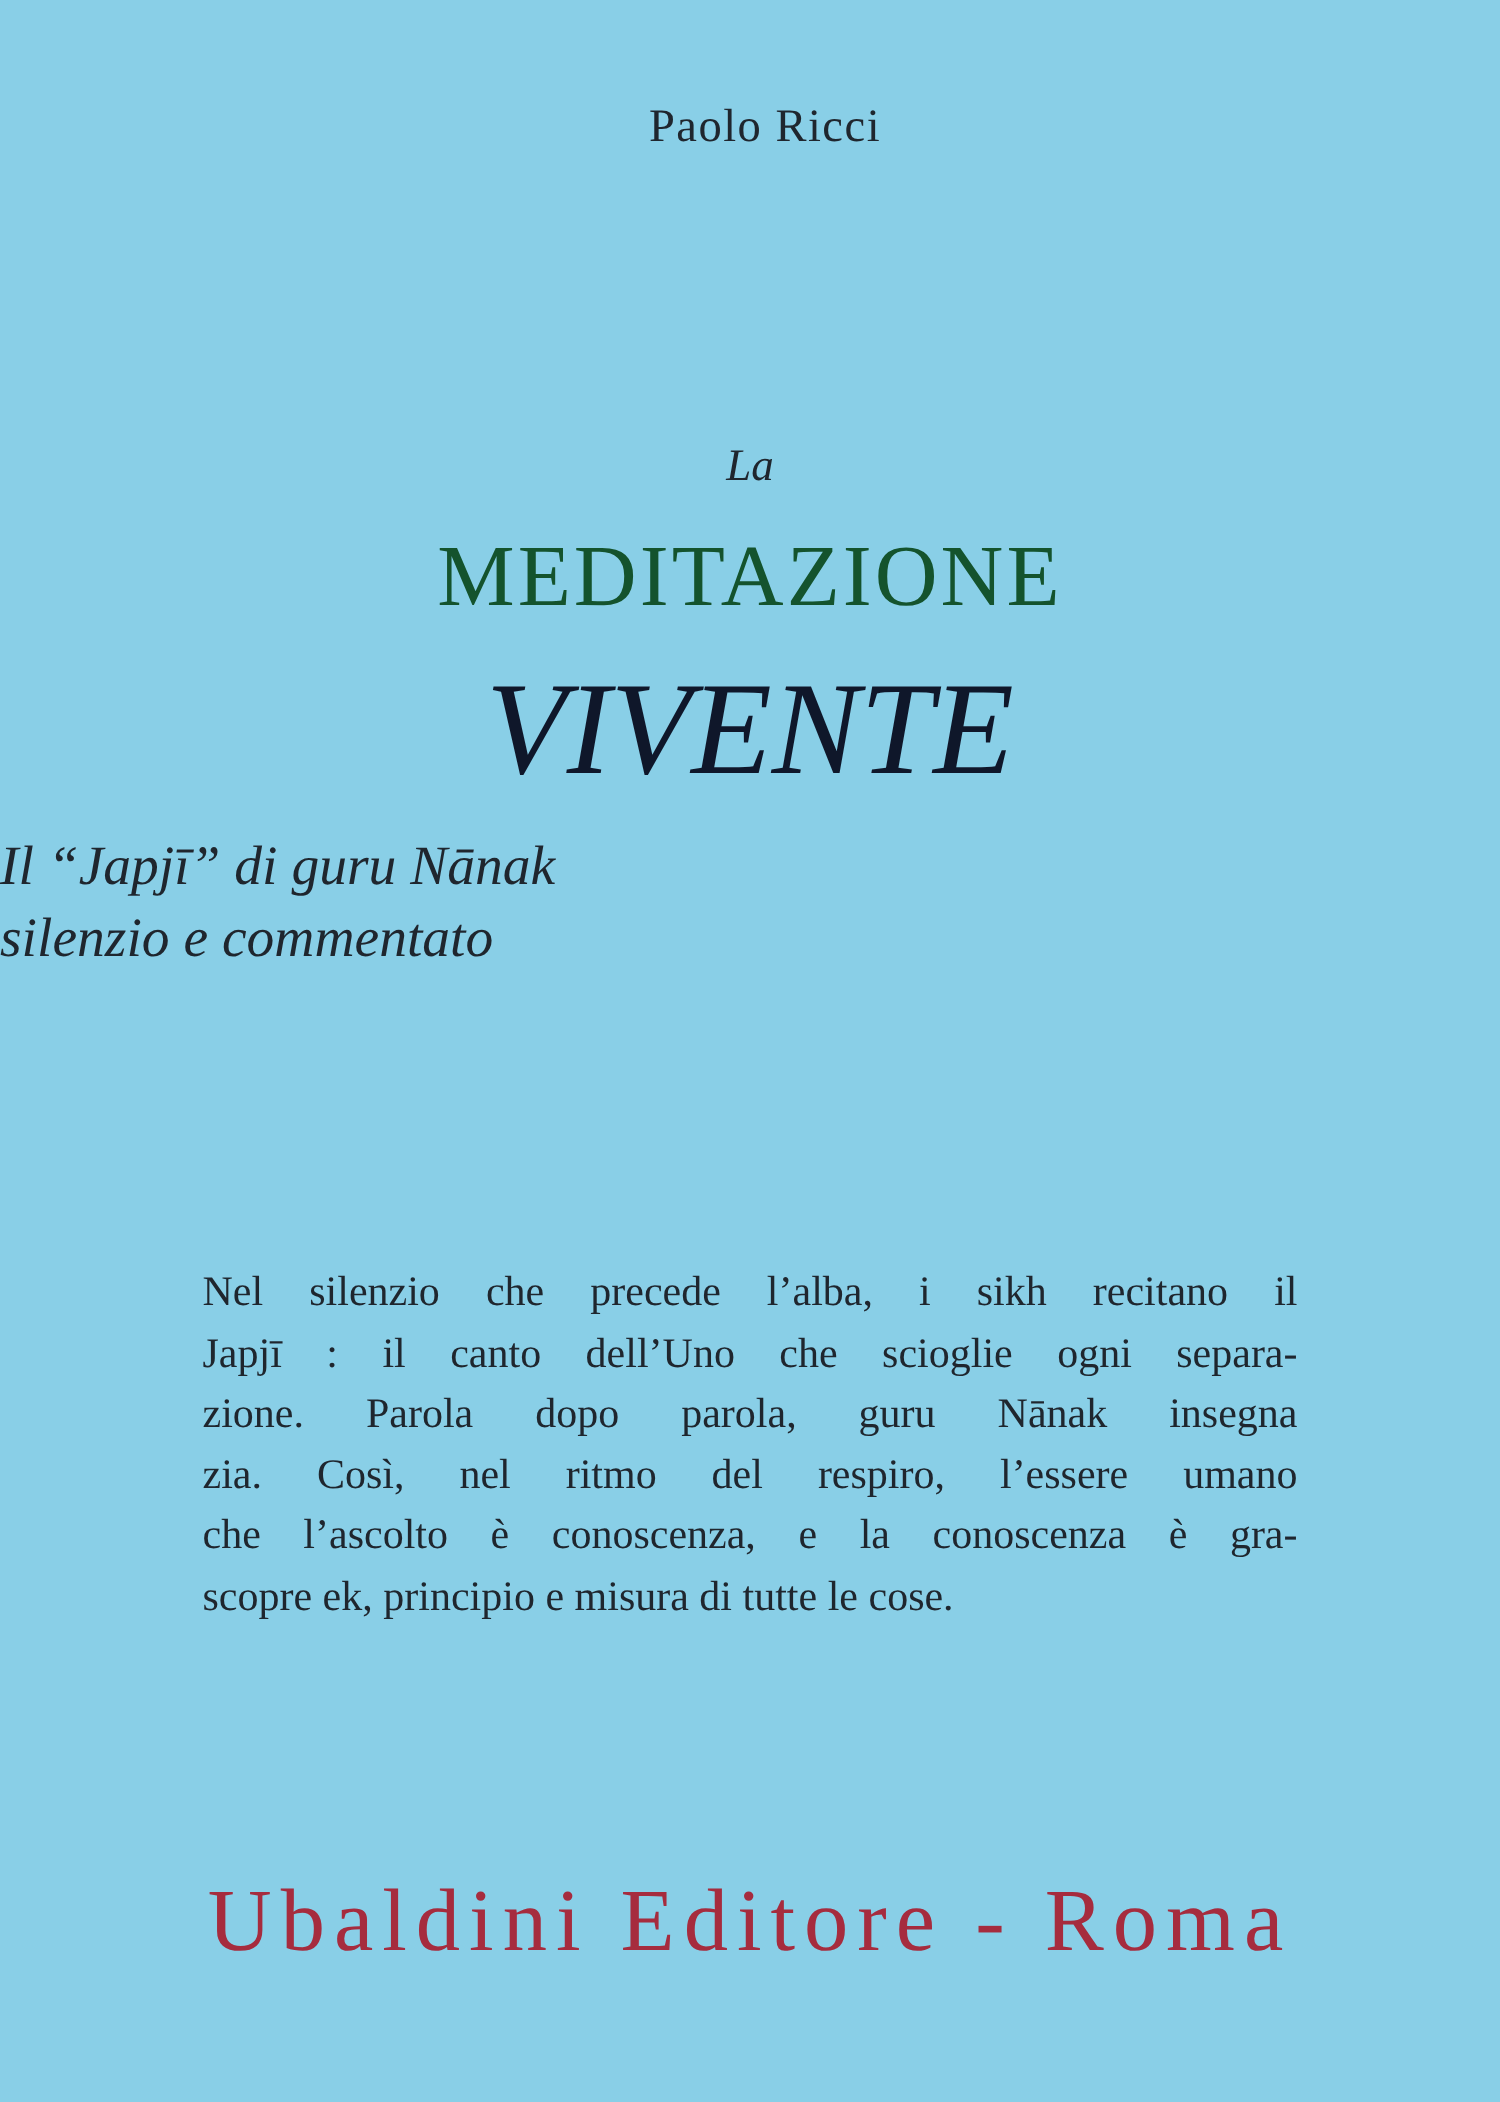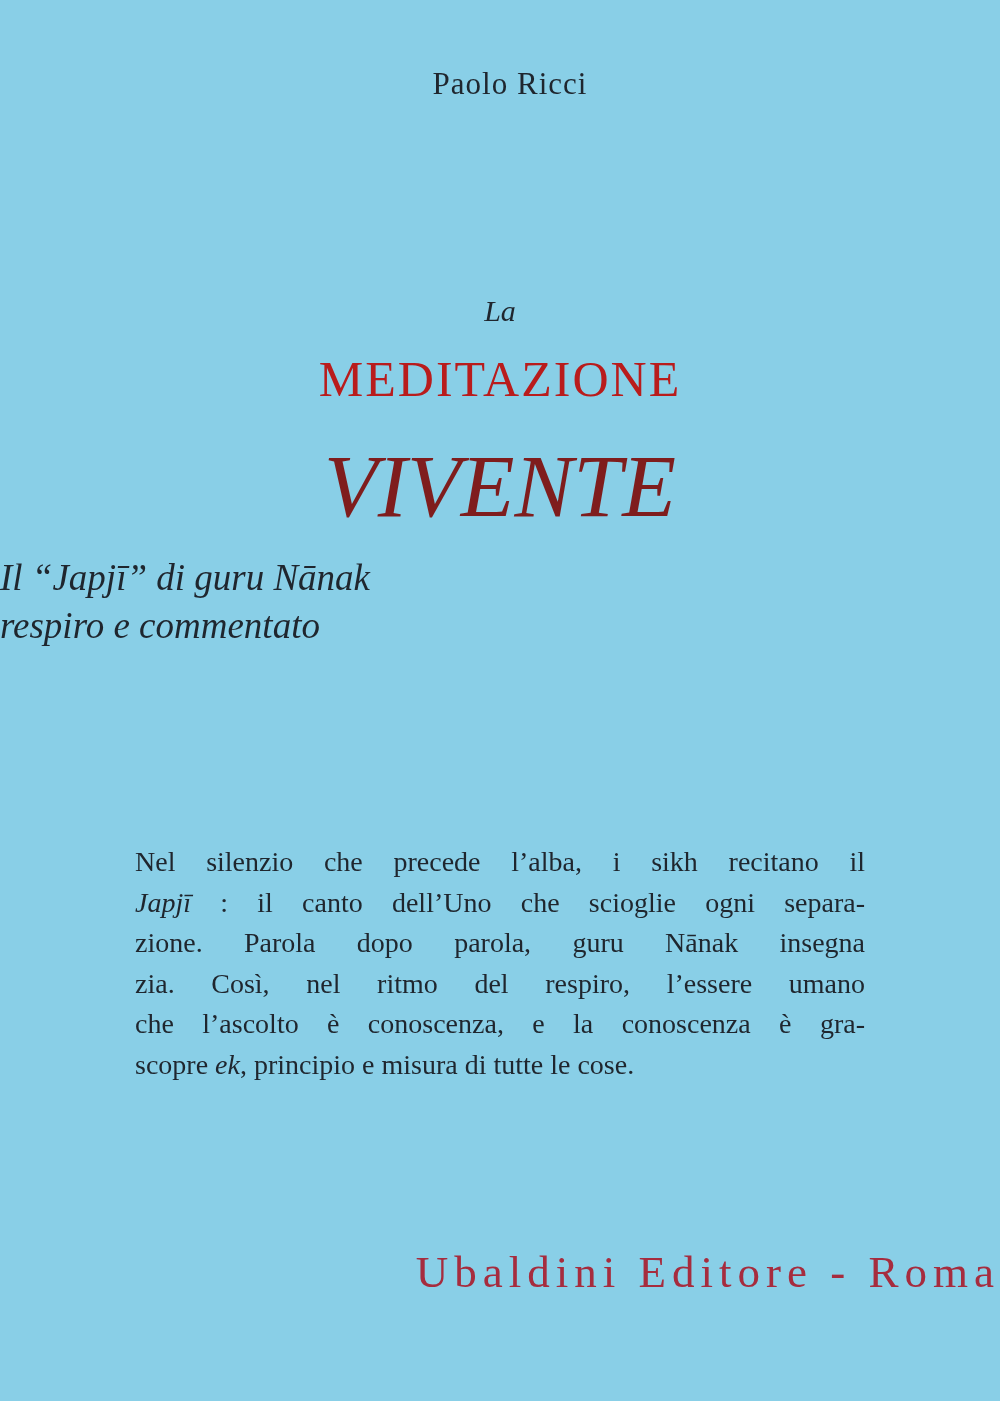--- a/index.html
+++ b/index.html
@@ -33,33 +33,33 @@
     text-align: center;
     font-style: italic;
     font-size: 30px;
   }
   .title-main {
     position: absolute;
     top: 350px;
     left: 0;
     width: 100%;
     text-align: center;
-    font-size: 50px;
+    font-size: 58px;
     letter-spacing: 2px;
-    color: #b91c1c;
+    color: #14532d;
   }
   .title-secondary {
     position: absolute;
     top: 436px;
     left: 0;
     width: 100%;
     text-align: center;
     font-style: italic;
     font-size: 88px;
-    color: #7f1d1d;
+    color: #0f172a;
   }
   .subtitle {
     position: absolute;
     top: 554px;
     left: 0;
     width: 100%;
     font-style: italic;
     font-size: 37px;
     line-height: 48px;
   }
@@ -72,50 +72,49 @@
     line-height: 40.5px;
   }
   .blurb-line.justify {
     text-align: justify;
     text-align-last: justify;
   }
   .blurb-line.center {
     text-align: left;
   }
   .it {
-    font-style: italic;
     margin-top: 23px;
   }
   .publisher {
     position: absolute;
     top: 1246px;
     left: 0;
     width: 100%;
-    text-align: right;
-    font-size: 45px;
+    text-align: center;
+    font-size: 59px;
     letter-spacing: 6px;
     color: #a62c3e;
   }
 </style>
 </head>
 <body>
 
 <div class="cover">
 
   <div class="author">Paolo Ricci</div>
 
   <div class="title-article">La</div>
 
   <div class="title-main">MEDITAZIONE</div>
 
   <div class="title-secondary">VIVENTE</div>
 
   <div class="subtitle">
     <div>Il “Japjī” di guru Nānak</div>
-    <div>respiro e commentato</div>
+    <div>silenzio e commentato</div>
   </div>
 
   <div class="blurb">
     <div class="blurb-line justify"><span>Nel silenzio che precede l’alba, i sikh recitano il</span></div>
     <div class="blurb-line justify"><span class="it">Japjī</span><span> : il canto dell’Uno che scioglie ogni separa-</span></div>
     <div class="blurb-line justify"><span>zione. Parola dopo parola, guru Nānak insegna</span></div>
     <div class="blurb-line justify"><span>zia. Così, nel ritmo del respiro, l’essere umano</span></div>
     <div class="blurb-line justify"><span>che l’ascolto è conoscenza, e la conoscenza è gra-</span></div>
     <div class="blurb-line center"><span>scopre </span><span class="it">ek</span><span>, principio e misura di tutte le cose.</span></div>
   </div>

